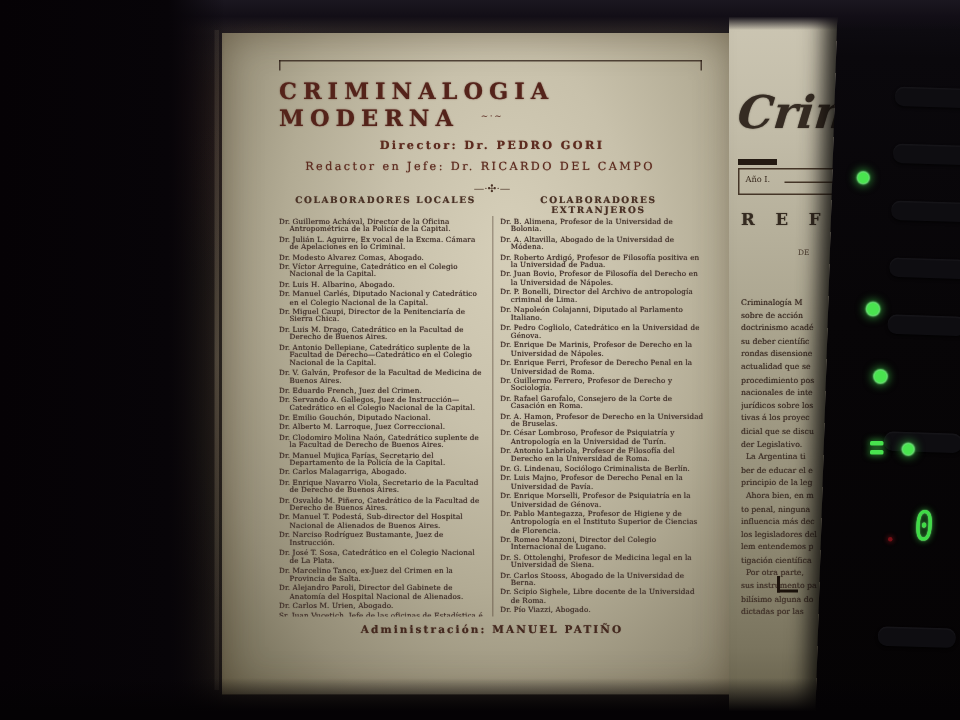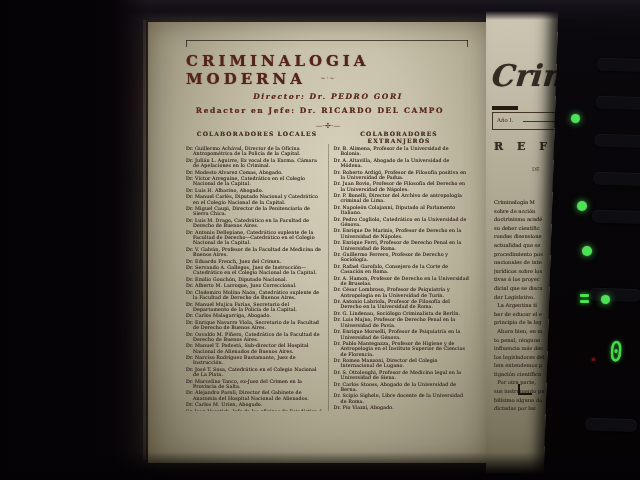--- a/index.html
+++ b/index.html
@@ -15,23 +15,23 @@
     box-shadow:0 0 55px 12px rgba(205,185,140,.22), inset 0 0 26px rgba(60,45,25,.45);}
   #page-content{position:absolute;left:38px;top:0;right:20px;bottom:0;color:#3c2a20;}
   .frame-top{position:absolute;left:0;right:2px;top:18px;height:1px;background:rgba(40,25,18,.75);}
   .frame-tick-l{position:absolute;left:0;top:18px;width:1px;height:7px;background:rgba(40,25,18,.75);}
   .frame-tick-r{position:absolute;right:2px;top:18px;width:1px;height:7px;background:rgba(40,25,18,.75);}
   .masthead{position:absolute;left:0;right:0;top:30px;text-align:left;
     font-size:15px;font-weight:bold;letter-spacing:4px;color:#54231a;
     text-shadow:0 0 1px rgba(84,35,26,.8);}
   .orn-small{position:absolute;left:0;right:0;top:52px;text-align:center;font-size:6px;color:#54231a;letter-spacing:1px;}
   .director{position:absolute;left:0;right:0;top:70px;text-align:center;
-    font-size:7.5px;letter-spacing:1.6px;color:#5d2b1f;font-weight:bold;text-shadow:0 0 .6px rgba(93,43,31,.7);font-style:italic;}
+    font-size:7.5px;letter-spacing:1.6px;color:#5d2b1f;font-weight:bold;text-shadow:0 0 .6px rgba(93,43,31,.7);}
   .redactor{position:absolute;left:0;right:16px;top:84px;text-align:center;
-    font-size:7.5px;letter-spacing:1.6px;color:#5d2b1f;font-weight:bold;text-shadow:0 0 .6px rgba(93,43,31,.7);}
+    font-size:7.5px;letter-spacing:1.6px;color:#5d2b1f;font-weight:normal;text-shadow:0 0 .6px rgba(93,43,31,.7);}
   .orn-div{position:absolute;left:0;right:0;top:100px;text-align:center;font-size:7px;color:#4a3226;}
   .col-headers{position:absolute;left:0;right:0;top:108px;display:flex;}
   .col-headers div{flex:1;text-align:center;font-size:6px;font-weight:bold;
     letter-spacing:1.1px;color:#4a3226;text-shadow:0 0 .5px rgba(74,50,38,.7);}
   .col-wrap{position:absolute;left:0;right:0;top:122px;bottom:52px;display:flex;}
   .col{flex:1;overflow:hidden;padding-top:2px;}
   .col.right{border-left:1px solid rgba(60,40,28,.35);padding-left:5px;}
   .col.left{padding-right:5px;}
   .entry{margin:0 0 1.2px 0;font-size:4.8px;line-height:5.3px;letter-spacing:.1px;
     color:#41302a;text-indent:-7px;padding-left:7px;text-shadow:0 0 .5px rgba(65,48,42,.85);}
@@ -154,20 +154,21 @@
             <p class="entry">Dr. Enrique Morselli, Profesor de Psiquiatría en la Universidad de Génova.</p>
             <p class="entry">Dr. Pablo Mantegazza, Profesor de Higiene y de Antropología en el Instituto Superior de Ciencias de Florencia.</p>
             <p class="entry">Dr. Romeo Manzoni, Director del Colegio Internacional de Lugano.</p>
             <p class="entry">Dr. S. Ottolenghi, Profesor de Medicina legal en la Universidad de Siena.</p>
             <p class="entry">Dr. Carlos Stooss, Abogado de la Universidad de Berna.</p>
             <p class="entry">Dr. Scipio Sighele, Libre docente de la Universidad de Roma.</p>
             <p class="entry">Dr. Pío Viazzi, Abogado.</p>
           </div>
       </div>
 
+      <div class="admin">Administración:  MANUEL  PATIÑO</div>
     </div>
   </div>
 
   <div id="side-page">
     <div class="side-masthead">Crim</div>
     <div class="ano-tab"></div>
     <div class="ano-box">
       <span class="ano-label">Año I.</span>
       <span class="ano-line"></span>
     </div>

